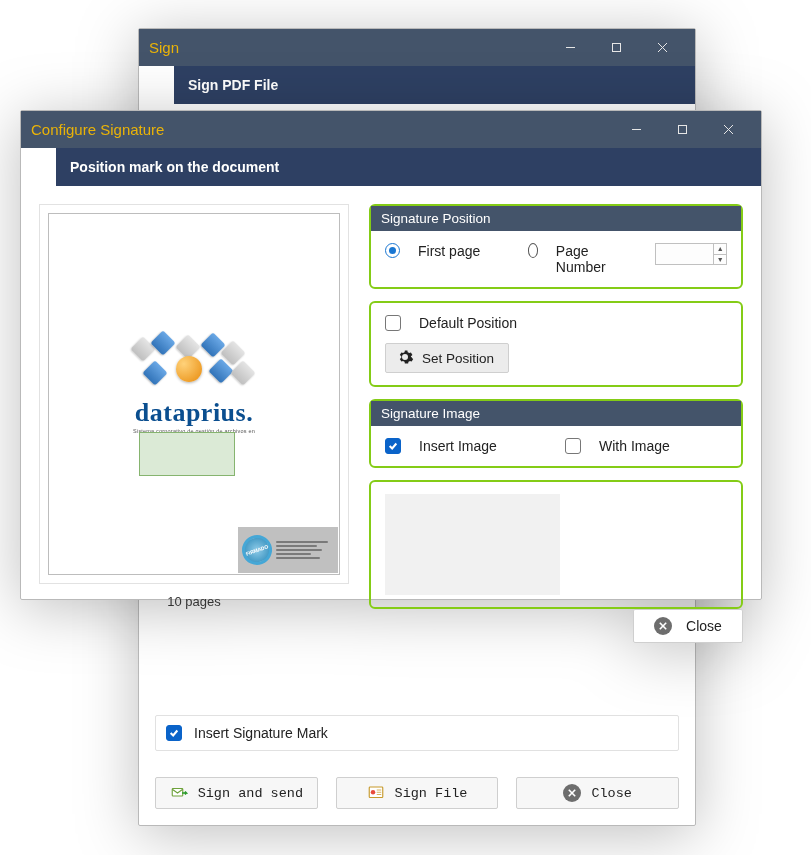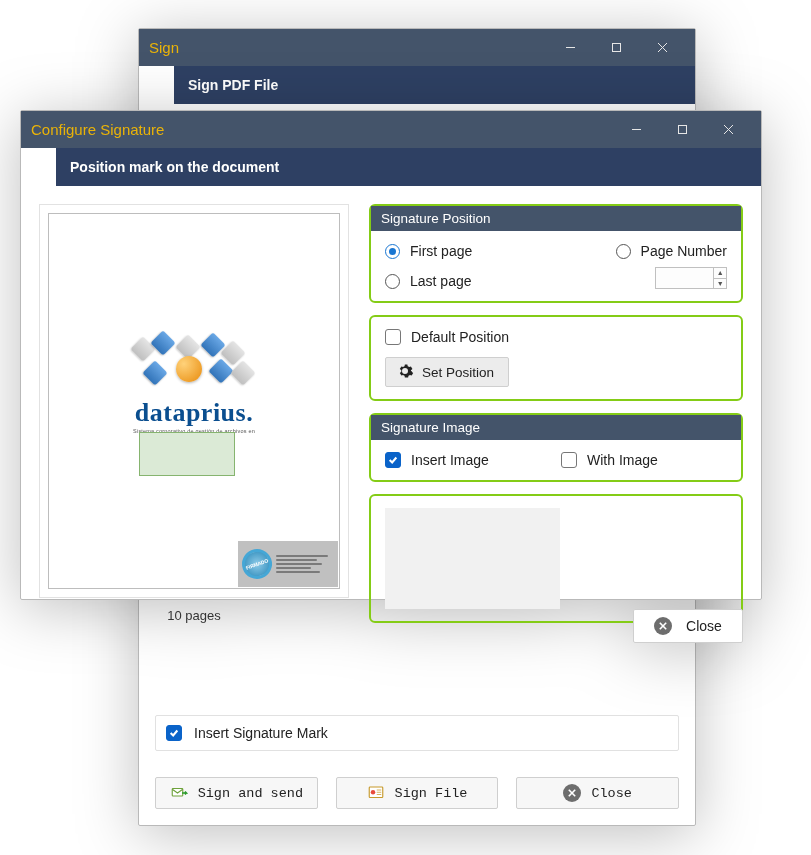--- a/index.html
+++ b/index.html
@@ -242,21 +242,21 @@
   .group {
     border: 2px solid #84cc16;
     border-radius: 6px;
   }
   .group-body {
     padding: 12px 14px;
     display: flex;
     flex-direction: column;
     gap: 12px;
   }
-  .row { display: flex; align-items: center; gap: 10px; }
+  .row { display: flex; align-items: flex-start; gap: 18px; }
   .spinner-wrap {
     display: flex;
     border: 1px solid #c0c0c0;
     height: 22px;
     width: 72px;
     background: #fdfdfd;
   }
   .spinner-wrap input {
     border: none; outline: none; width: 100%; padding: 0 5px;
     font-size: 13px; background: transparent;
@@ -434,26 +434,22 @@
       <div class="options">
         <div class="group">
           <div class="section-header">Signature Position</div>
           <div class="group-body">
             <div style="display:flex; align-items:flex-start; gap:10px;">
               <div style="flex:1; display:flex; flex-direction:column; gap:14px;">
                 <label class="row">
                   <span class="radio on"></span>
                   <span>First page</span>
                 </label>
-                <label class="row">
-                  <span class="radio"></span>
-                  <span>Last page</span>
-                </label>
               </div>
-              <div style="display:flex; flex-direction:column; gap:8px; align-items:flex-start;">
+              <div style="display:flex; flex-direction:row; gap:8px; align-items:flex-start;">
                 <label class="row">
                   <span class="radio"></span>
                   <span>Page Number</span>
                 </label>
                 <div style="display:flex; justify-content:flex-end; width:100%;">
                   <div class="spinner-wrap">
                     <input type="text" value="" style="">
                     <div class="spinner-btns">
                       <span>▲</span>
                       <span>▼</span>

